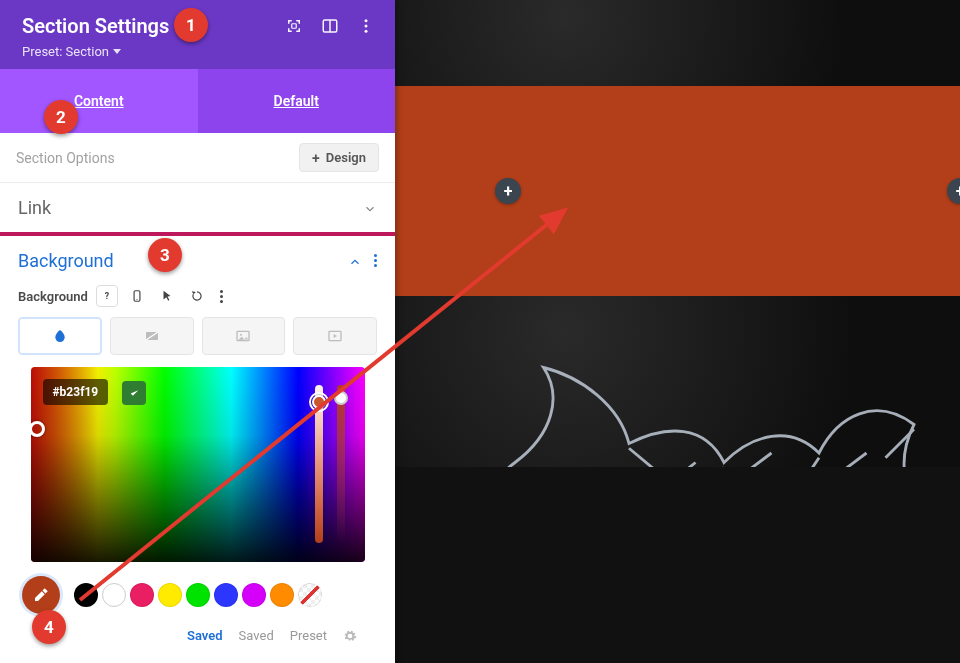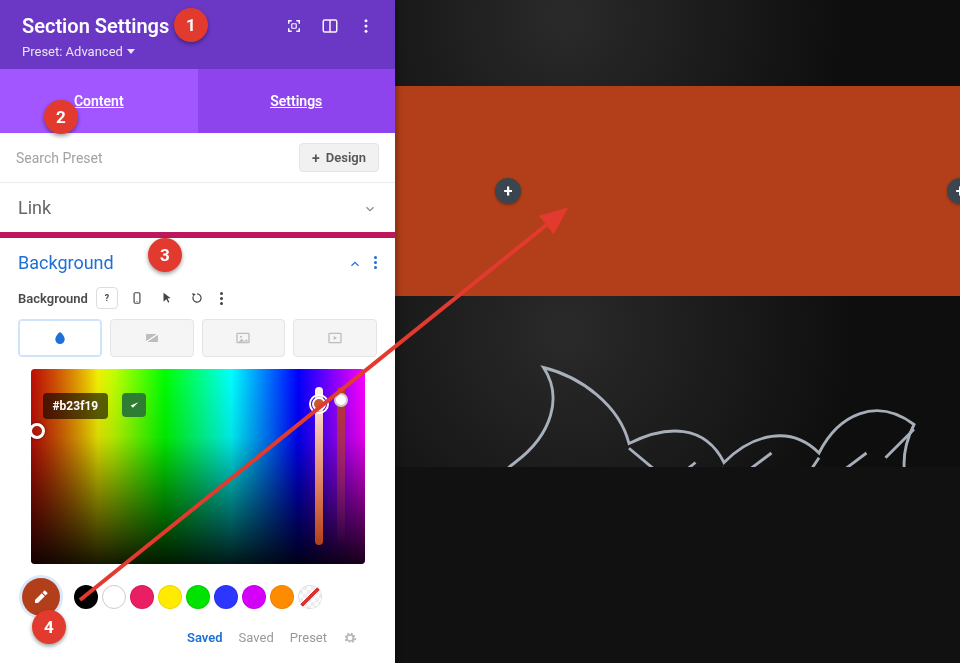--- a/index.html
+++ b/index.html
@@ -22,21 +22,21 @@
   .tab { flex:1; text-align:center; padding:24px 0; color:#fff; font-size:14px; font-weight:600; cursor:pointer;text-decoration:underline;}
   .tab.active { background:#a156ff; }
 
   
   .search-row { display:flex; align-items:center; justify-content:space-between; padding:10px 16px; border-bottom:1px solid #ececec; }
   .search-text { color:#a2a2a2; font-size:14px; }
   .filter-btn { display:flex; align-items:center; gap:6px; background:#f1f1f1; border:1px solid #e4e4e4; border-radius:4px; padding:6px 12px; font-size:13px; font-weight:600; color:#555; cursor:pointer;}
   .filter-btn .plus { font-size:14px; line-height:1; }
 
   
-  .section { border-bottom:6px solid #be185d; padding:14px 18px; }
+  .section { border-bottom:4px solid #be185d; padding:14px 18px; }
   .section-head { display:flex; align-items:center; justify-content:space-between; cursor:pointer;}
   .section-title { font-size:18px; color:#666; }
   .section-title.active { color:#1e6fd6; }
   .chevron { width:14px; height:14px; }
   .chevron svg { width:14px; height:14px; stroke:#888; fill:none; stroke-width:2;}
   .section-head-icons { display:flex; align-items:center; gap:12px;}
   .bluechev svg{ stroke:#1e6fd6;}
   .dots-v { display:flex; flex-direction:column; gap:2px; cursor:pointer;}
   .dots-v span{ width:3px;height:3px;background:#1e6fd6;border-radius:50%;}
 
@@ -52,21 +52,21 @@
   .bg-type { flex:1; height:38px; background:#f5f5f5; border:1px solid #e4e4e4; border-radius:4px; display:flex; align-items:center; justify-content:center; cursor:pointer;}
   .bg-type.active{ background:#fff; border:1px solid #cfe3fb; box-shadow:0 0 0 1px #cfe3fb inset;}
   .bg-type svg{ width:18px;height:16px; fill:#bdbdbd;}
   .bg-type.active svg{ fill:#1e6fd6;}
 
   
   .picker-wrap{ position:relative; width:334px; height:195px; margin:0 auto 14px; border-radius:4px; overflow:hidden;}
   .picker-sv{ position:absolute; inset:0; background:linear-gradient(to right, #ff0000, #ffff00, #00ff00, #00ffff, #0000ff, #ff00ff);}
   .picker-black{position:absolute; inset:0; background:linear-gradient(to bottom, rgba(0,0,0,0) 0%, rgba(0,0,0,.1) 35%, rgba(0,0,0,.9) 100%);}
   .picker-left{position:absolute; inset:0; background:linear-gradient(to right, rgba(60,40,20,.35) 0%, rgba(0,0,0,0) 25%);}
-  .hex-badge{ position:absolute; top:24px; left:12px; display:flex; align-items:flex-start; gap:14px;}
+  .hex-badge{ position:absolute; top:12px; left:12px; display:flex; align-items:flex-end; gap:14px;}
   .hex-badge span{ background:rgba(0,0,0,.6); color:#fff; font-size:12px; font-weight:700; padding:6px 10px; border-radius:4px;}
   .hex-badge .ok{ background:#2e7d32; color:#fff; width:24px; height:24px; border-radius:4px; display:flex; align-items:center; justify-content:center;}
   .hex-badge .ok svg{width:13px;height:13px;fill:#fff;}
   .sv-cursor{ position:absolute; width:16px; height:16px; border:3px solid #fff; border-radius:50%; box-shadow:0 0 3px rgba(0,0,0,.6); }
 
   
   .slider{ position:absolute; top:18px; width:8px; height:158px; border-radius:4px;}
   .slider.hue{ right:42px; background:linear-gradient(to top,#b23f19,#d06a45,#e69579,#f5c5b3,#fff5f0);}
   .slider.alpha{ right:20px; background:linear-gradient(to bottom, rgba(178,63,25,1), rgba(178,63,25,0));}
   .slider-thumb{ position:absolute; left:-3px; width:14px; height:14px; background:#fff; border-radius:50%; border:2px solid rgba(0,0,0,.2);}
@@ -131,32 +131,32 @@
               <line x1="12" y1="4" x2="12" y2="20" stroke="#fff" stroke-width="2"></line>
             </svg>
           <svg class="hicon" viewBox="0 0 24 24">
               <circle cx="12" cy="5" r="2"></circle>
               <circle cx="12" cy="12" r="2"></circle>
               <circle cx="12" cy="19" r="2"></circle>
             </svg>
         </div>
       </div>
       <div class="preset-row">
-        <span>Preset: Advanced</span>
+        <span>Preset: Section</span>
         <span class="caret-down"></span>
       </div>
     </div>
 
     <div class="tabs">
       <div class="tab active">Content</div>
-      <div class="tab">Settings</div>
+      <div class="tab">Default</div>
     </div>
 
     <div class="search-row">
-      <div class="search-text">Search Preset</div>
+      <div class="search-text">Section Options</div>
       <div class="filter-btn">
         <span class="plus">+</span>
         <span>Design</span>
       </div>
     </div>
 
     <div class="section">
       <div class="section-head">
         <div class="section-title">Link</div>
         <div class="chevron">

